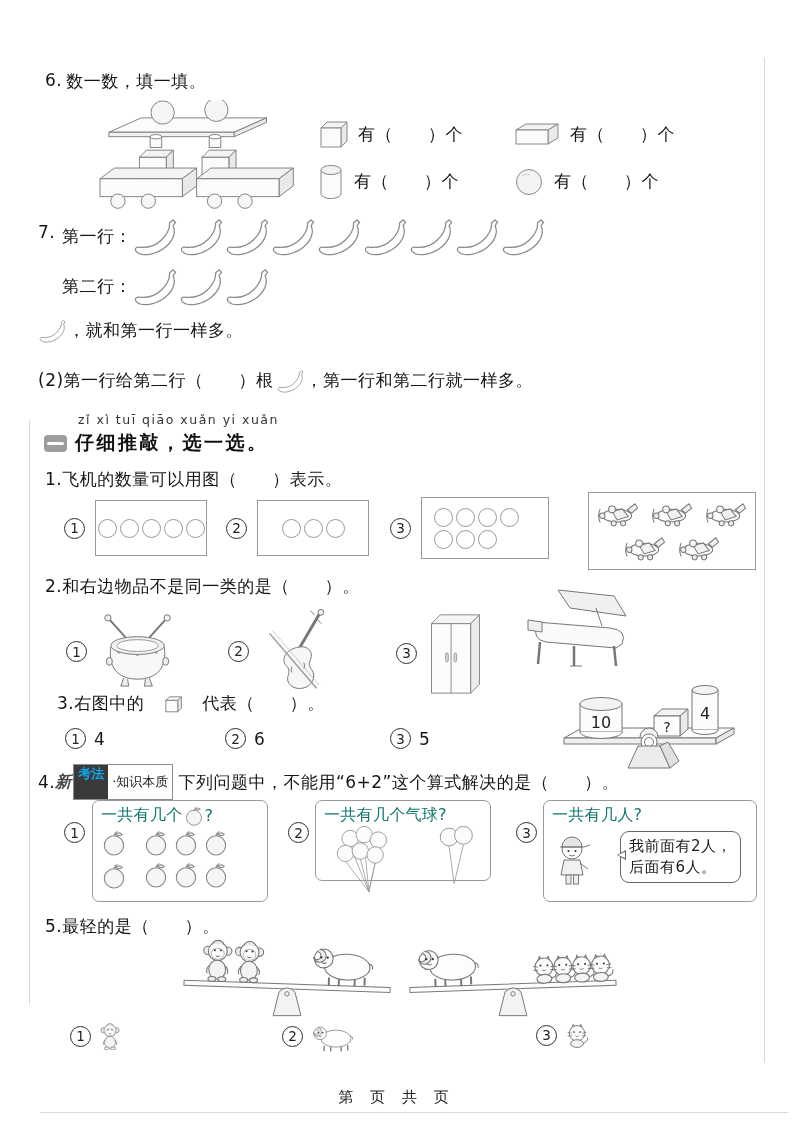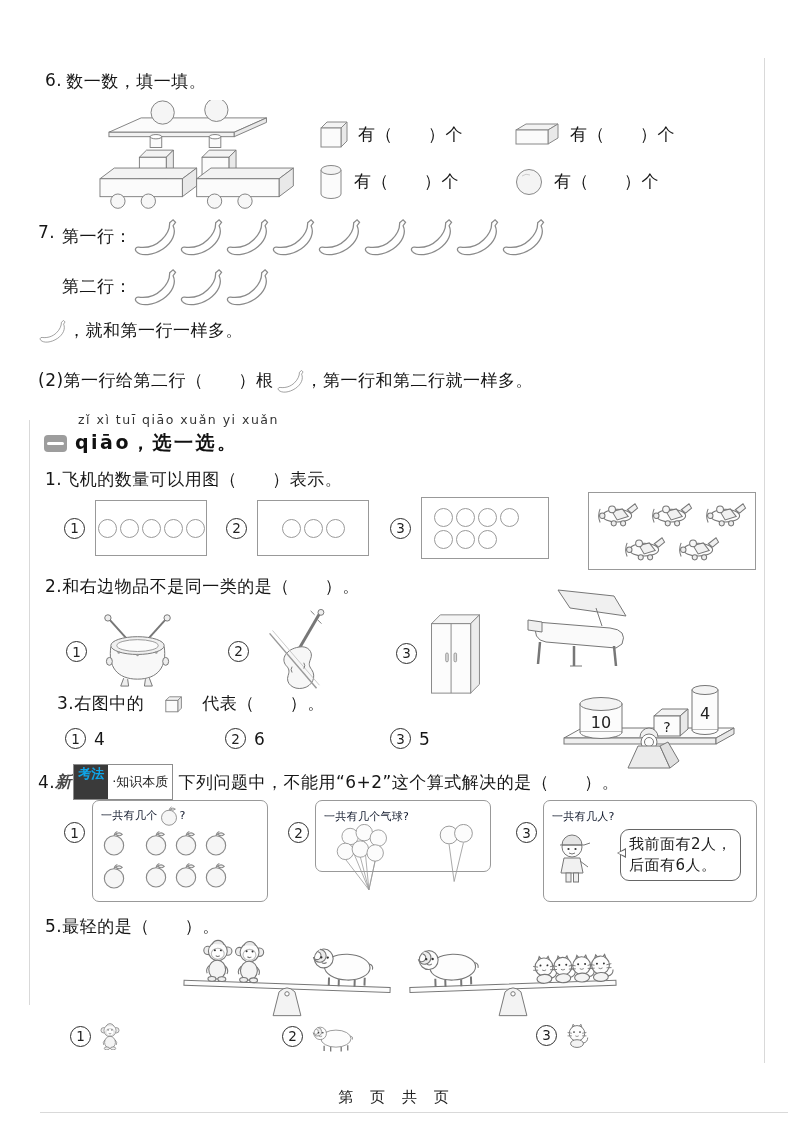--- a/index.html
+++ b/index.html
@@ -1,21 +1,21 @@
 <!DOCTYPE html>
 <html><head>
 <meta charset="utf-8">
 <style>
   * { margin:0; padding:0; box-sizing:border-box; }
   html,body { background:#ececec; }
   body { font-family:"DejaVu Sans", sans-serif; }
   .page { position:relative; width:793px; height:1122px; background:#ffffff; color:#1a1a1a; overflow:hidden; margin:0 auto; }
   .abs { position:absolute; }
   .qtext { font-size:17px; letter-spacing:0.5px; color:#161616; white-space:nowrap; }
-  .small-t { font-size:11px; letter-spacing:0.3px; color:#0f172a; white-space:nowrap; }
+  .small-t { font-size:16px; letter-spacing:0.3px; color:#0f766e; white-space:nowrap; }
   .pinyin { font-size:12.5px; color:#333; letter-spacing:1.5px; }
   .sec-title { font-size:19px; font-weight:bold; letter-spacing:2.5px; color:#111; }
   .sec-icon { display:inline-block; width:23px; height:17px; background:#9d9d9d; border-radius:4px; position:relative; }
   .sec-icon::after { content:""; position:absolute; left:3px; right:3px; top:7px; height:3px; background:#fff; border-radius:2px; }
   .num-circle { display:inline-flex; align-items:center; justify-content:center; width:21px; height:21px; border:1.4px solid #2e2e2e; border-radius:50%; font-size:13.5px; color:#222; flex:none; background:#fff; }
   .opt-box { border:1.2px solid #999; background:#fff; display:flex; align-items:center; justify-content:center; }
   .dot-row { display:flex; gap:3px; }
   .dot { width:19px; height:19px; border:1.6px solid #9a9a9a; border-radius:50%; background:#fff; display:inline-block; }
   .optgroup { display:flex; align-items:center; gap:10px; }
   .plane-row { display:flex; gap:4px; justify-content:center; }
@@ -220,21 +220,21 @@
     <span class="qtext">(2)第一行给第二行（　　）根</span>
     <svg width="28" height="25" viewBox="0 0 46 40">
         <use href="#sym-banana" xlink:href="#sym-banana"></use>
       </svg>
     <span class="qtext">，第一行和第二行就一样多。</span>
   </div>
 
   <span class="abs pinyin" style="left:78px;top:412px">zǐ  xì  tuī qiāo   xuǎn  yi  xuǎn</span>
   <div class="abs" style="left:44px;top:430px;display:flex;align-items:center;gap:8px">
     <span class="sec-icon"></span>
-    <span class="sec-title">qiāo，选一选。</span>
+    <span class="sec-title">仔细推敲，选一选。</span>
   </div>
 
   <span class="abs qtext" style="left:45px;top:468px">1.飞机的数量可以用图（　　）表示。</span>
 
   <div class="abs optgroup" style="left:64px;top:500px">
     <span class="num-circle">1</span>
     <div class="opt-box" style="width:112px;height:56px">
       <div class="dot-row">
           <span class="dot"></span>
           <span class="dot"></span>
@@ -440,21 +440,21 @@
           <svg width="26" height="27" viewBox="0 0 26 28">
             <use href="#sym-apple" xlink:href="#sym-apple"></use>
           </svg>
         </div>
     </div>
   </div>
 
   <div class="abs optgroup" style="left:288px;top:822px">
     <span class="num-circle">2</span>
   </div>
-  <div class="abs rbox" style="left:315px;top:800px;width:176px;height:72px;padding:4px 8px">
+  <div class="abs rbox" style="left:315px;top:800px;width:176px;height:81px;padding:4px 8px">
     <span class="small-t">一共有几个气球?</span>
     <div style="display:flex;justify-content:space-between;align-items:flex-start;padding:0 6px">
       <svg width="70" height="72" viewBox="0 0 82 92">
         <path d="M22 26 L46 84 M40 22 L46 84 M58 28 L46 84 M16 45 L46 84 M35 42 L46 84 M54 47 L46 84" stroke="#999" fill="none" stroke-width="1"></path>
         <circle cx="22" cy="16" r="10.5" fill="#fcfcfc" stroke="#888"></circle>
         <circle cx="40" cy="11" r="10.5" fill="#fcfcfc" stroke="#888"></circle>
         <circle cx="58" cy="18" r="10.5" fill="#fcfcfc" stroke="#888"></circle>
         <circle cx="16" cy="35" r="10.5" fill="#fcfcfc" stroke="#888"></circle>
         <circle cx="35" cy="32" r="10.5" fill="#fcfcfc" stroke="#888"></circle>
         <circle cx="54" cy="37" r="10.5" fill="#fcfcfc" stroke="#888"></circle>

